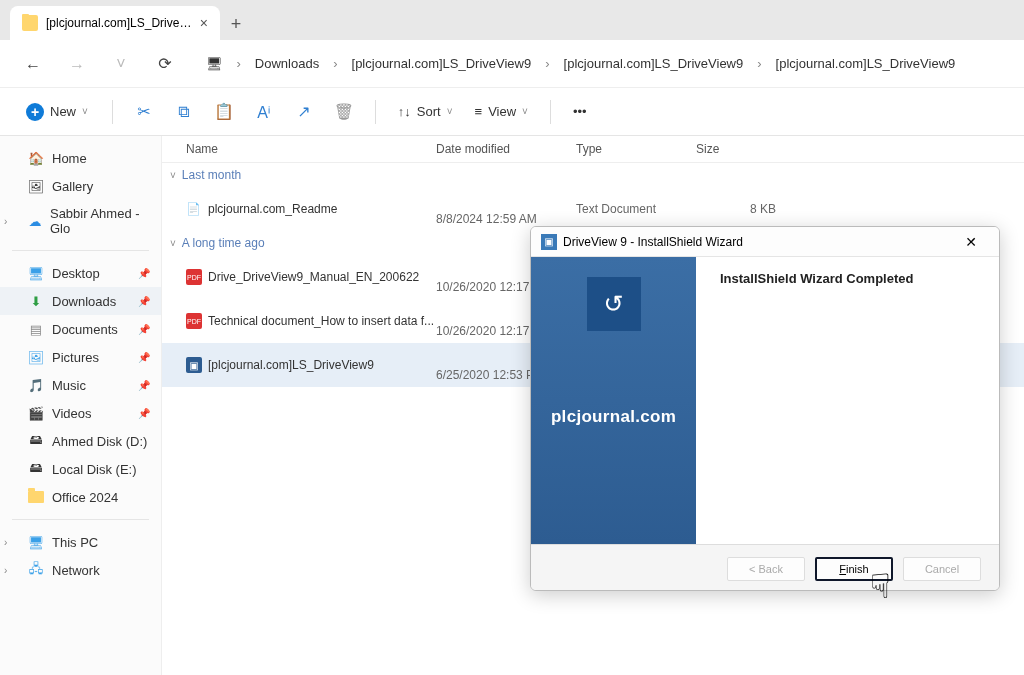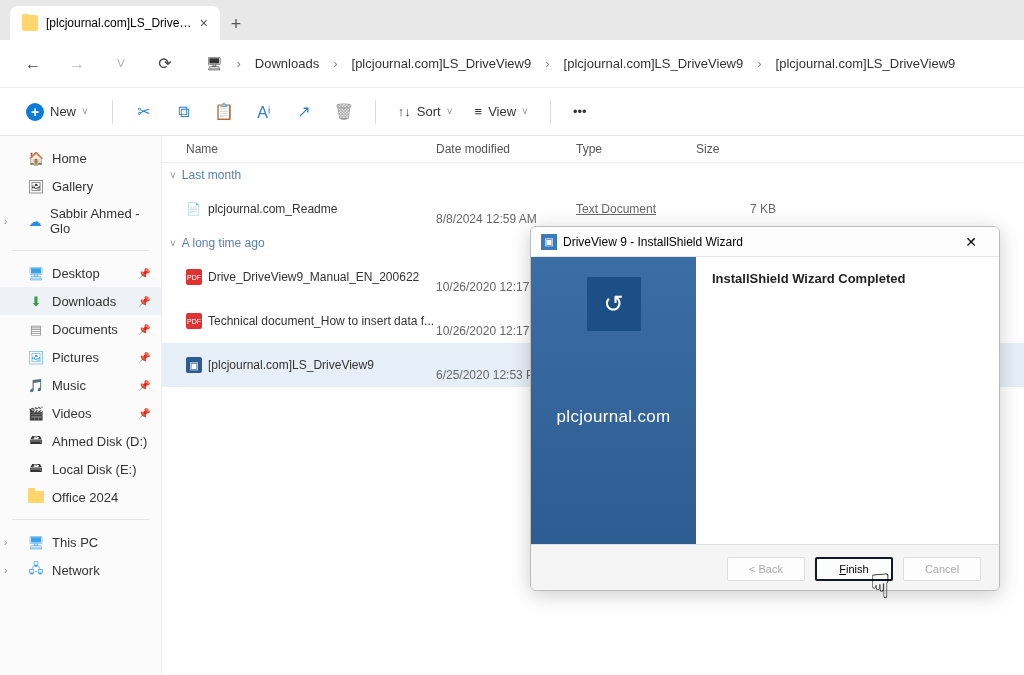--- a/index.html
+++ b/index.html
@@ -49,36 +49,36 @@
 .col-name { width: 250px; }
 .col-date { width: 140px; }
 .col-type { width: 120px; }
 .col-size { width: 80px; }
 .group-row { display: flex; align-items: center; padding: 5px 0 5px 8px; font-size: 12px; color: #5a7fb8; cursor: pointer; }
 .group-row .chevr { font-size: 10px; margin-right: 6px; color: #888; }
 .file-row { display: flex; align-items: center; padding: 5px 0 5px 24px; font-size: 12px; color: #333; }
 .file-row.selected { background: #e6eef7; }
 .file-row .fname { width: 250px; display: flex; align-items: center; gap: 6px; white-space: nowrap; overflow: hidden; text-overflow: ellipsis; }
 .file-row .fdate { width: 140px; color: #666; margin-top: 20px; }
-.file-row .ftype { width: 120px; color: #666; text-decoration: underline; }
+.file-row .ftype { width: 120px; color: #666; }
 .file-row .fsize { width: 80px; color: #666; text-align: right; }
 .file-icon { width: 16px; height: 16px; display: inline-flex; align-items: center; justify-content: center; flex-shrink: 0; }
 
 
 .dialog { position: absolute; left: 530px; top: 226px; width: 470px; height: 365px; background: #fff; border: 1px solid #bbb; box-shadow: 0 4px 20px rgba(0,0,0,0.2); border-radius: 6px; overflow: hidden; }
 .dlg-title { height: 30px; display: flex; align-items: center; padding: 0 10px; font-size: 12px; background: #fdfdfd; border-bottom: 1px solid #e5e5e5; }
 .dlg-title-icon { width: 16px; height: 16px; margin-right: 6px; background: #3a7ab8; display: flex; align-items: center; justify-content: center; color: #fff; font-size: 10px; }
 .dlg-title-text { flex: 1; }
 .dlg-close { width: 36px; text-align: center; font-size: 14px; cursor: pointer; }
 .dlg-body { display: flex; height: 287px; }
 .dlg-left { width: 165px; background: linear-gradient(180deg, #3b6ea5 0%, #2d5c91 100%); position: relative; display: flex; flex-direction: column; align-items: center; }
 .dlg-logo { width: 54px; height: 54px; background: #1d4f87; margin-top: 20px; display: flex; align-items: center; justify-content: center; }
 .dlg-logo-inner { color: #fff; font-size: 24px; }
-.watermark { color: #fff; font-size: 17px; font-weight: normal; margin-top: 76px; letter-spacing: 0.3px; }
-.dlg-right { flex: 1; padding: 14px 16px; font-size: 11px; color: #222; }
+.watermark { color: #fff; font-size: 17px; font-weight: bold; margin-top: 76px; letter-spacing: 0.3px; }
+.dlg-right { flex: 1; padding: 14px 24px; font-size: 11px; color: #222; }
 .dlg-heading { font-size: 13px; font-weight: bold; margin-bottom: 44px; }
 .dlg-text { line-height: 1.5; }
 .dlg-footer { height: 48px; border-top: 1px solid #ddd; background: #f5f5f5; display: flex; align-items: center; justify-content: flex-end; gap: 10px; padding: 16px 18px; }
 .dlg-btn { min-width: 78px; height: 24px; border: 1px solid #bbb; background: #fdfdfd; font-size: 11px; border-radius: 2px; cursor: pointer; color: #555; }
 .dlg-btn.disabled { color: #aaa; border-color: #ddd; }
 .dlg-btn.primary { border: 2px solid #0f172a; color: #000; }
 .dlg-btn.primary u { text-decoration: underline; }
 
 
 .cursor-hand { position: absolute; left: 870px; top: 566px; font-size: 34px; pointer-events: none; }
@@ -234,21 +234,21 @@
       <span class="chevr">˅</span>
       <span>Last month</span>
     </div>
     <div class="file-row">
       <div class="fname">
           <span class="file-icon">📄</span>
           <span>plcjournal.com_Readme</span>
         </div>
       <div class="fdate">8/8/2024 12:59 AM</div>
       <div class="ftype">Text Document</div>
-      <div class="fsize">7 KB</div>
+      <div class="fsize">8 KB</div>
     </div>
 
     <div class="group-row">
       <span class="chevr">˅</span>
       <span>A long time ago</span>
     </div>
     <div class="file-row">
       <div class="fname">
           <span class="file-icon" style="background:#d33;color:#fff;font-size:7px;border-radius:2px;padding:1px 2px;">PDF</span>
           <span>Drive_DriveView9_Manual_EN_200622</span>

